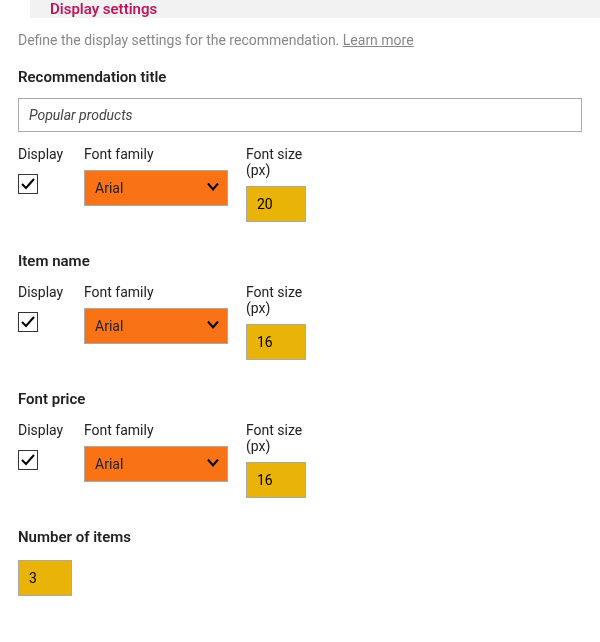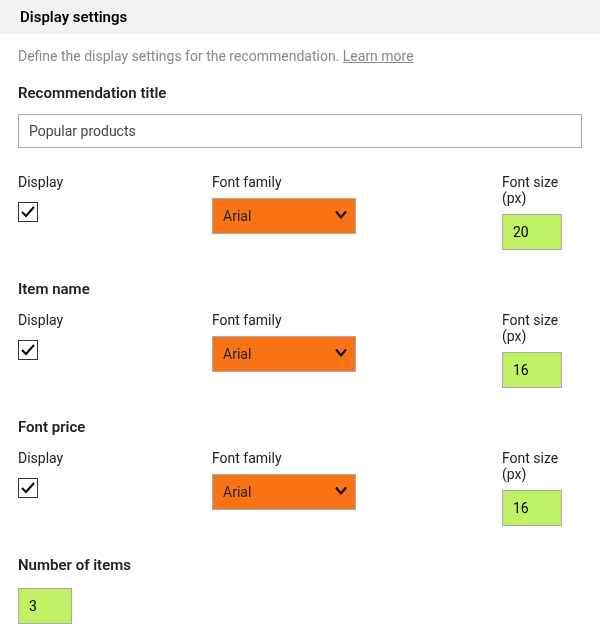--- a/index.html
+++ b/index.html
@@ -7,24 +7,25 @@
     margin: 0;
     padding: 0;
     font-family: -apple-system, "Segoe UI", Roboto, Arial, sans-serif;
     font-size: 14px;
     color: #222;
     background: #fff;
     width: 600px;
   }
   .header-bar {
     background: #f2f2f2;
-    padding: 8px 20px;
+    padding: 0 20px;
     font-weight: 600;
     font-size: 15px;
-    color: #000000;
+    color: #be185d;
+    margin-left: 30px;
   }
   .content {
     padding: 14px 18px 20px 18px;
   }
   .desc {
     color: #888;
     font-size: 14px;
     margin-bottom: 20px;
   }
   .desc a {
@@ -38,27 +39,28 @@
     color: #222;
     margin: 0 0 12px 0;
   }
   .wide-input {
     width: 100%;
     border: 1px solid #aaa;
     padding: 8px 10px;
     font-size: 14px;
     font-family: inherit;
     color: #444;
-    margin-bottom: 26px;
+    margin-bottom: 14px;
+    font-style: italic;
   }
   .row {
     display: flex;
     align-items: flex-start;
+    gap: 18px;
     margin-bottom: 30px;
-    justify-content: space-between;
   }
   .field {
     display: flex;
     flex-direction: column;
   }
   .field-label {
     font-size: 14px;
     color: #222;
     margin-bottom: 8px;
   }
@@ -96,21 +98,21 @@
     transform: translateY(-50%);
     pointer-events: none;
   }
   .select-chevron svg { width: 14px; height: 14px; }
   .num-input, .text-input {
     border: 1px solid #aaa;
     padding: 8px 10px;
     font-size: 14px;
     font-family: inherit;
     height: 36px;
-    background: #bef264;
+    background: #eab308;
   }
   .num-input { width: 60px; }
   .currency-input { width: 168px; }
   .num-input-small { width: 54px; }
   .section-gap { margin-top: 4px; margin-bottom: 14px; }
   .display-col { width: 48px; }
   .font-col { width: 144px; }
   .size-col { width: 80px; }
 </style>
 </head>

